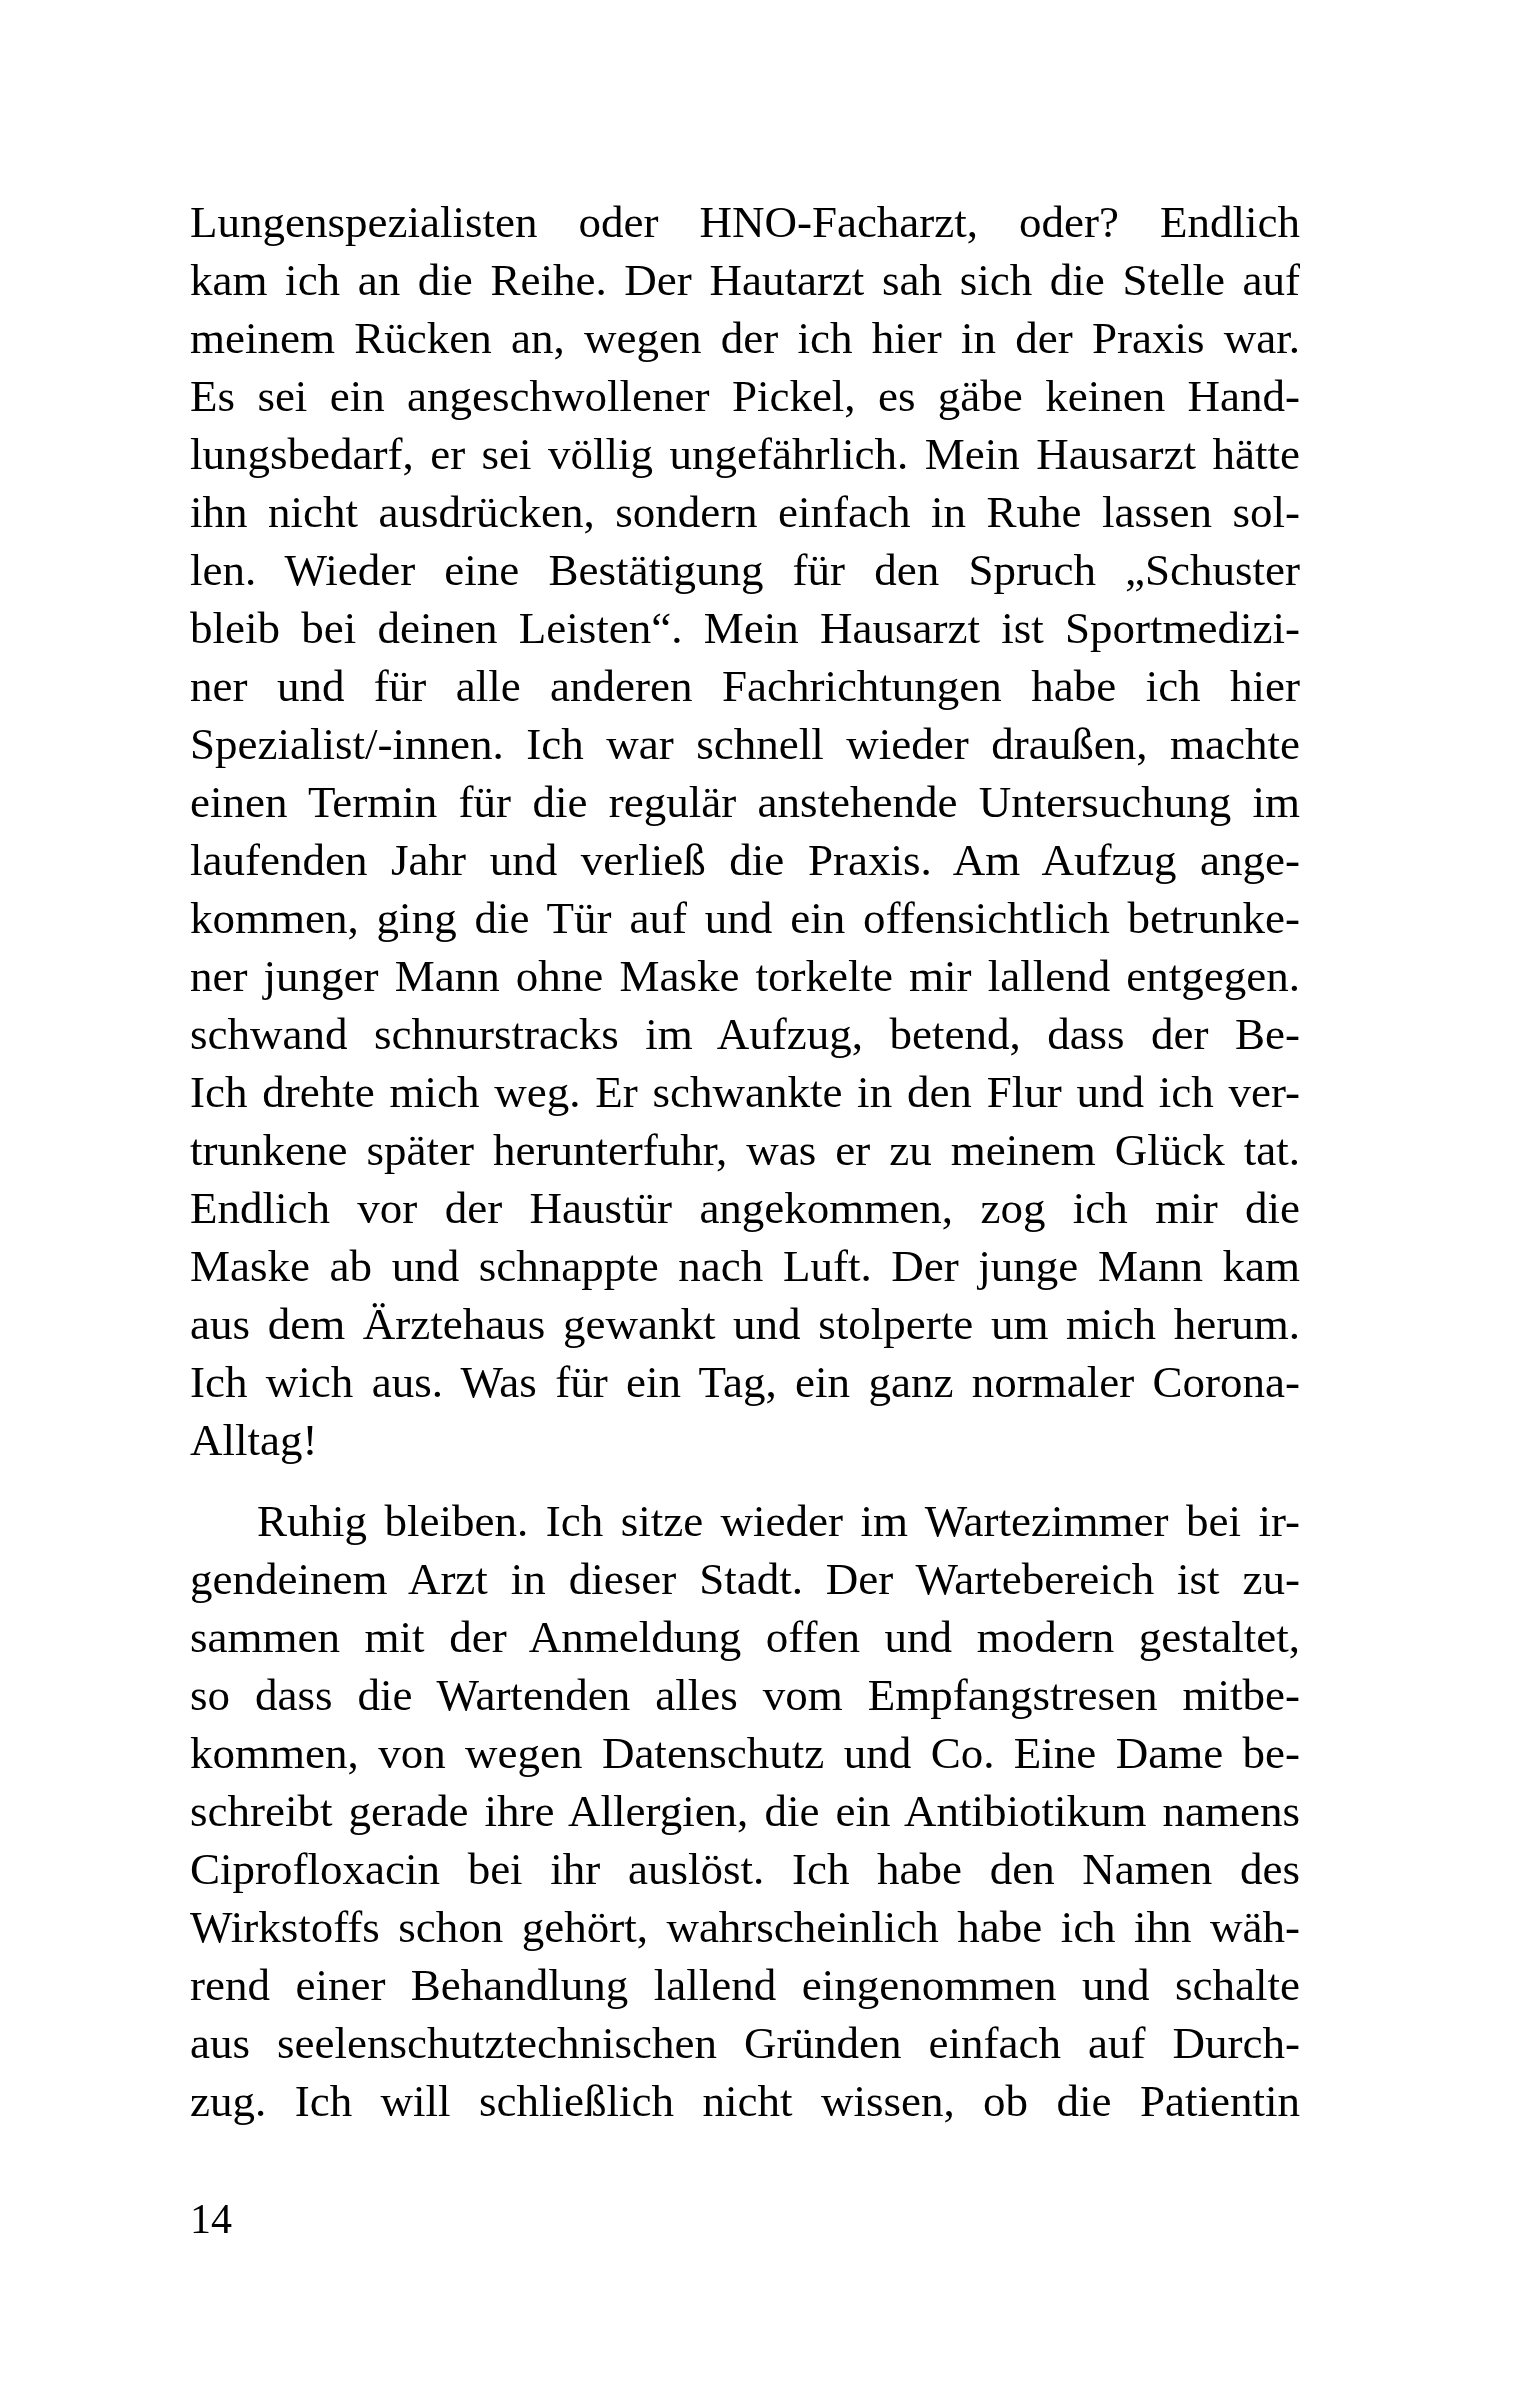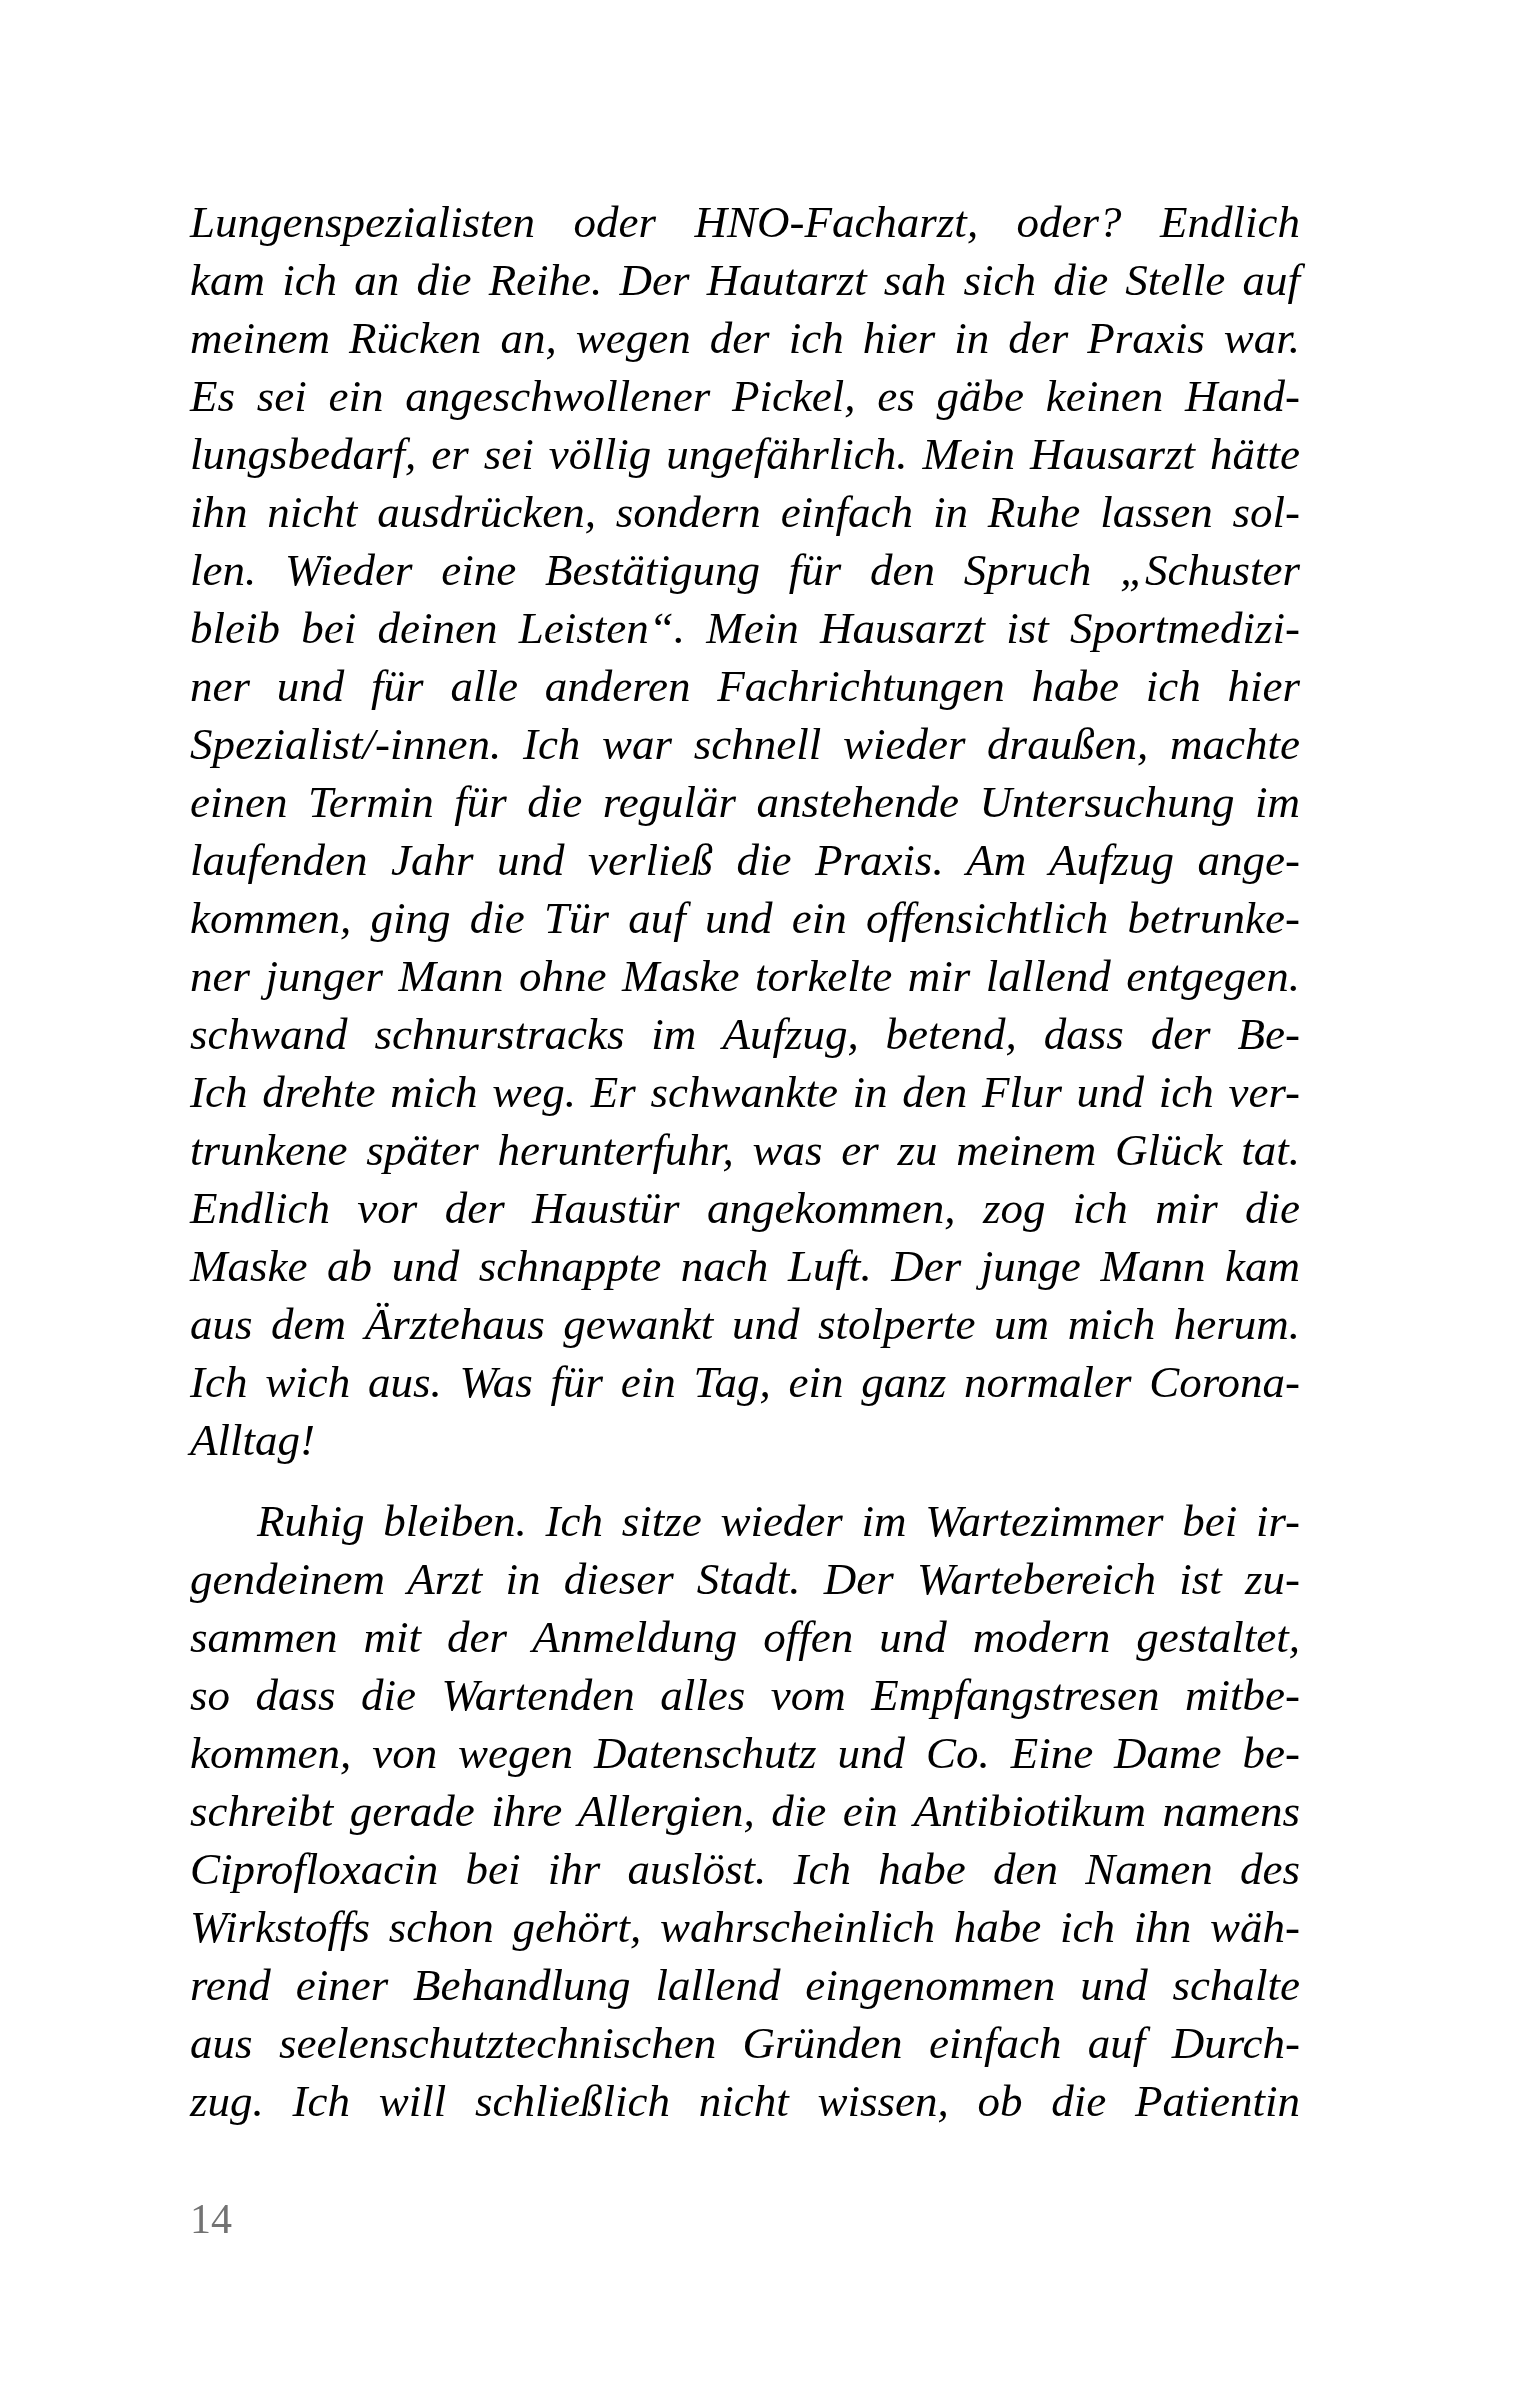--- a/index.html
+++ b/index.html
@@ -34,35 +34,34 @@
     text-align: justify;
   }
   .para-gap {
     margin-top: 23px;
   }
   .line {
     text-align: justify;
     
     text-align-last: justify;
     white-space: normal;
-    font-style: italic;
   }
   .line.indent {
     text-indent: 67px;
   }
   .line.no-stretch {
     text-align-last: left;
   }
   .folio {
     position: absolute;
     left: 190px;
     top: 2198px;
     font-size: 42px;
     line-height: 1;
-    color: #737373;
+    color: #000000;
   }
 </style>
 </head>
 <body>
 
 <div class="page">
   <main class="text-block">
       <div class="para">
         <div class="line">Lungenspezialisten oder HNO-Facharzt, oder? Endlich</div>
         <div class="line">kam ich an die Reihe. Der Hautarzt sah sich die Stelle auf</div>

